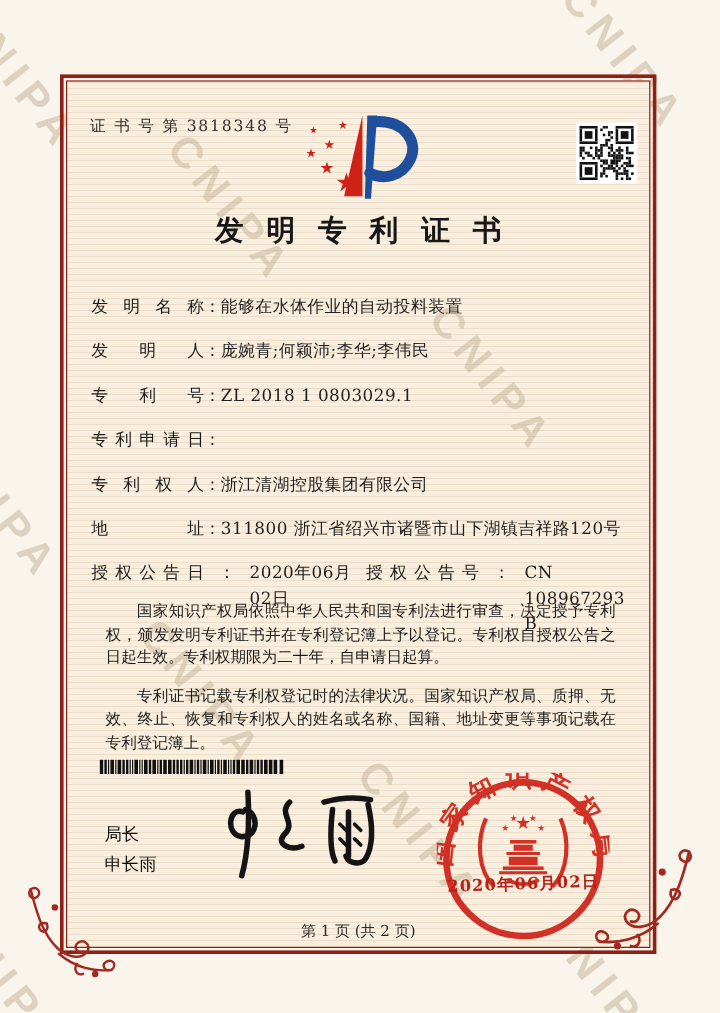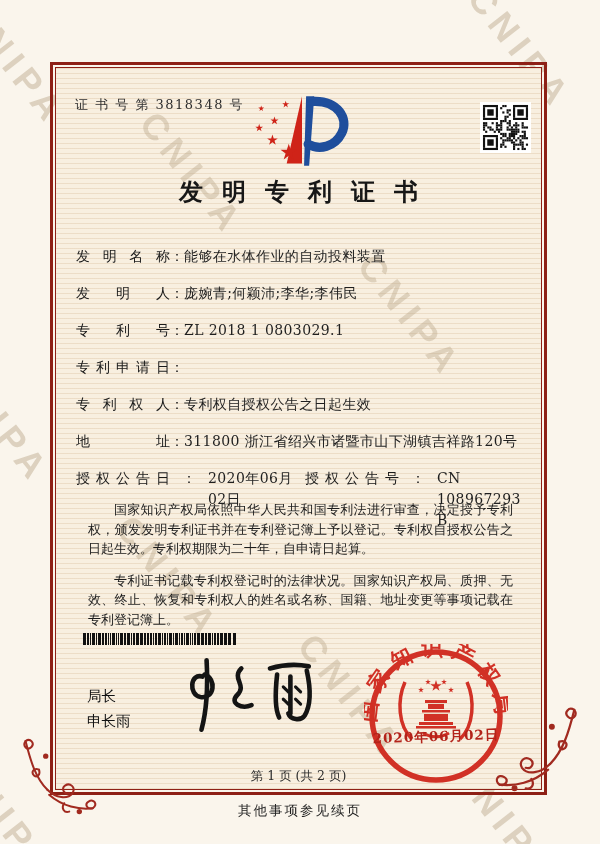--- a/index.html
+++ b/index.html
@@ -272,21 +272,21 @@
             <span class="fcolon">：</span>
           <span class="fvalue">ZL 2018 1 0803029.1</span>
         </div>
         <div class="frow">
           <span class="flabel">专利申请日</span>
             <span class="fcolon">：</span>
         </div>
         <div class="frow">
           <span class="flabel">专利权人</span>
             <span class="fcolon">：</span>
-          <span class="fvalue">专利权自授权公告之日起生效</span>
+          <span class="fvalue">浙江清湖控股集团有限公司</span>
         </div>
         <div class="frow">
           <span class="flabel">地址</span>
             <span class="fcolon">：</span>
           <span class="fvalue">311800 浙江省绍兴市诸暨市山下湖镇吉祥路120号</span>
         </div>
         <div class="frow">
           <span class="fgroup first">
             <span class="flabel">授权公告日</span>
               <span class="fcolon">：</span>
@@ -426,14 +426,13 @@
     <path d="M60,64 C50,74 36,76 30,68 C26,61 33,55 39,59 C44,63 40,70 34,68"></path>
     <path d="M58,70 C42,84 22,88 6,86"></path>
     <path d="M6,86 C0,82 4,74 11,78 C16,81 13,88 6,86"></path>
     <path d="M86,6 C90,12 84,18 79,13 C75,9 80,2 86,6"></path>
     <path d="M70,40 C76,38 80,42 76,47 C72,50 68,46 70,40"></path>
     <path d="M40,80 C44,86 40,92 34,90"></path>
     <circle cx="62" cy="24" r="2" fill="#a12a20"></circle>
     <circle cx="22" cy="90" r="2" fill="#a12a20"></circle>
   </svg>
 
-  <div class="footer-note">其他事项参见续页</div>
 </div>
 
 </body></html>

